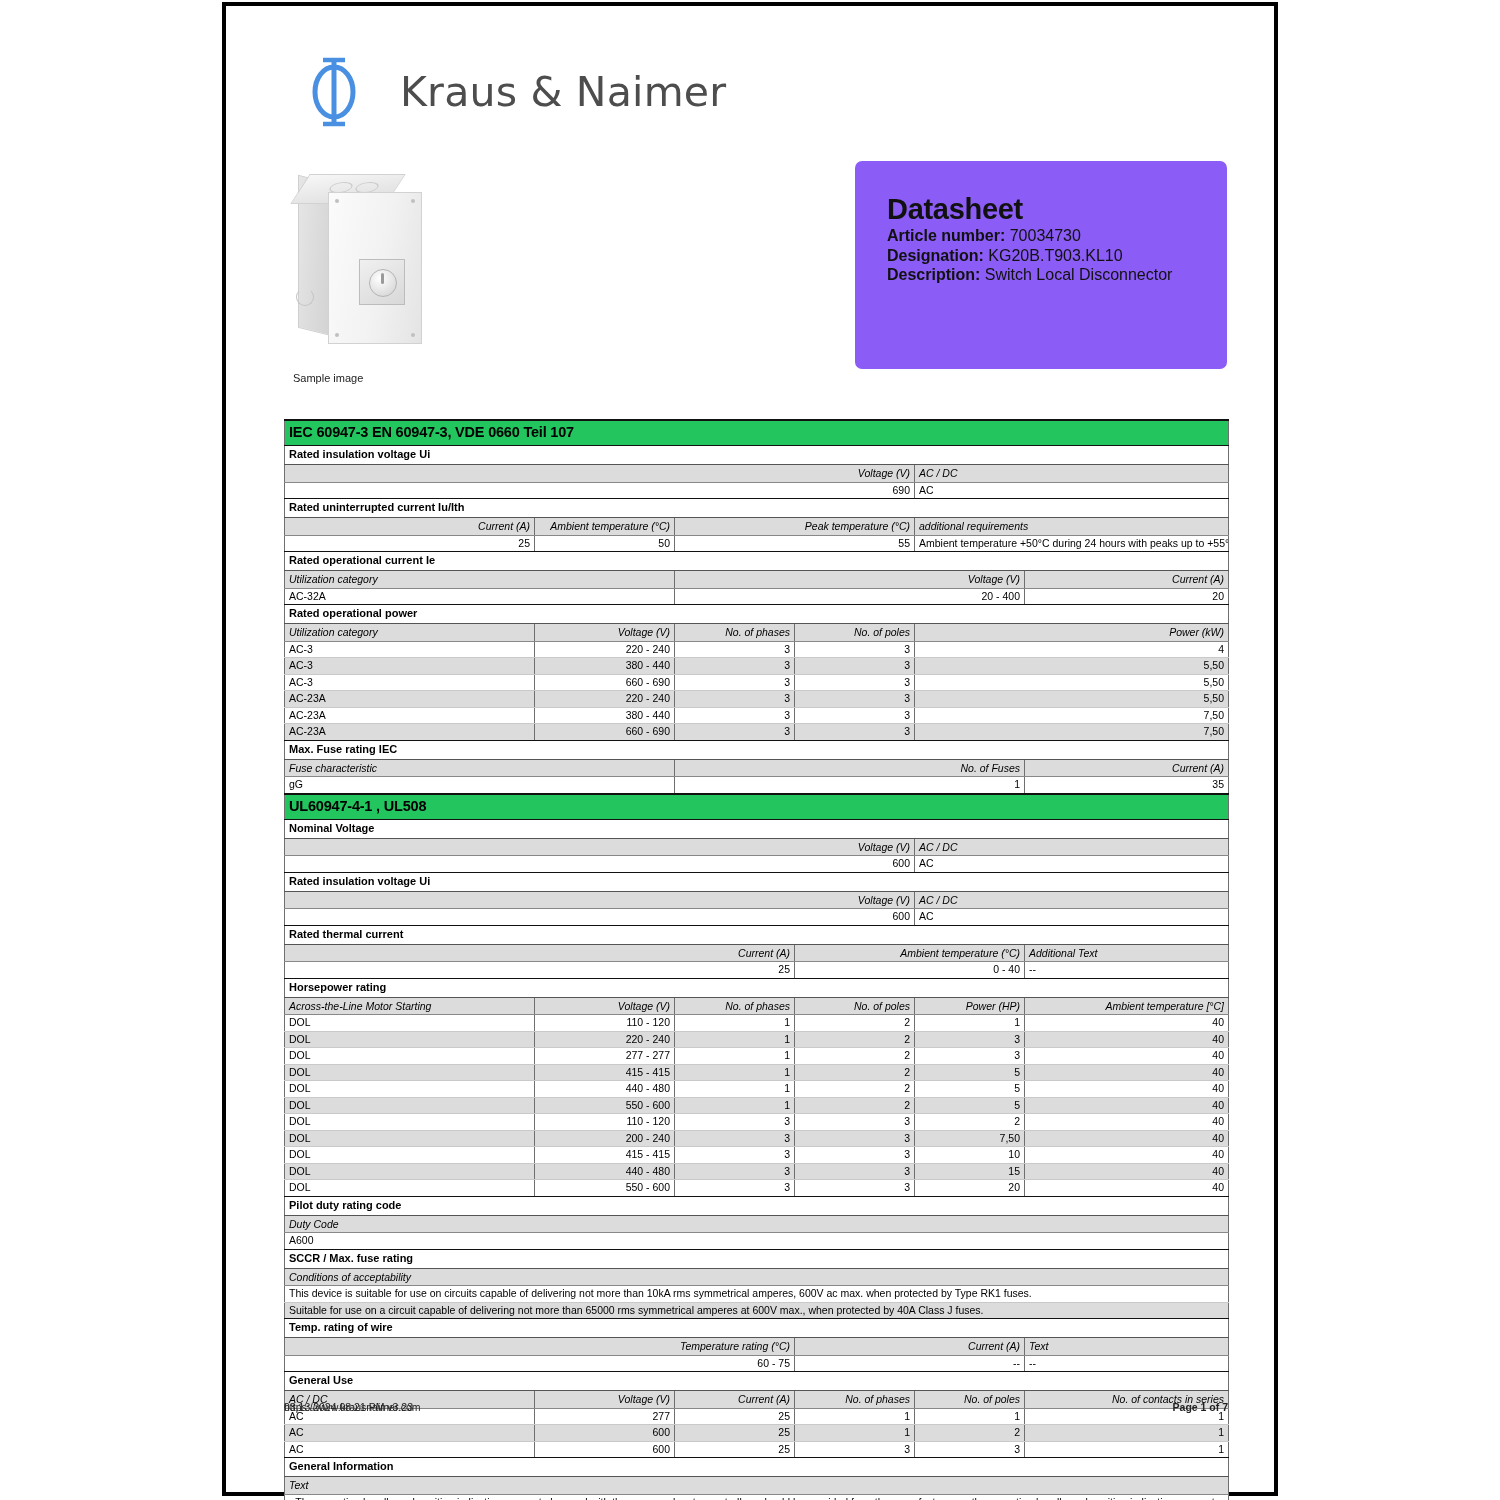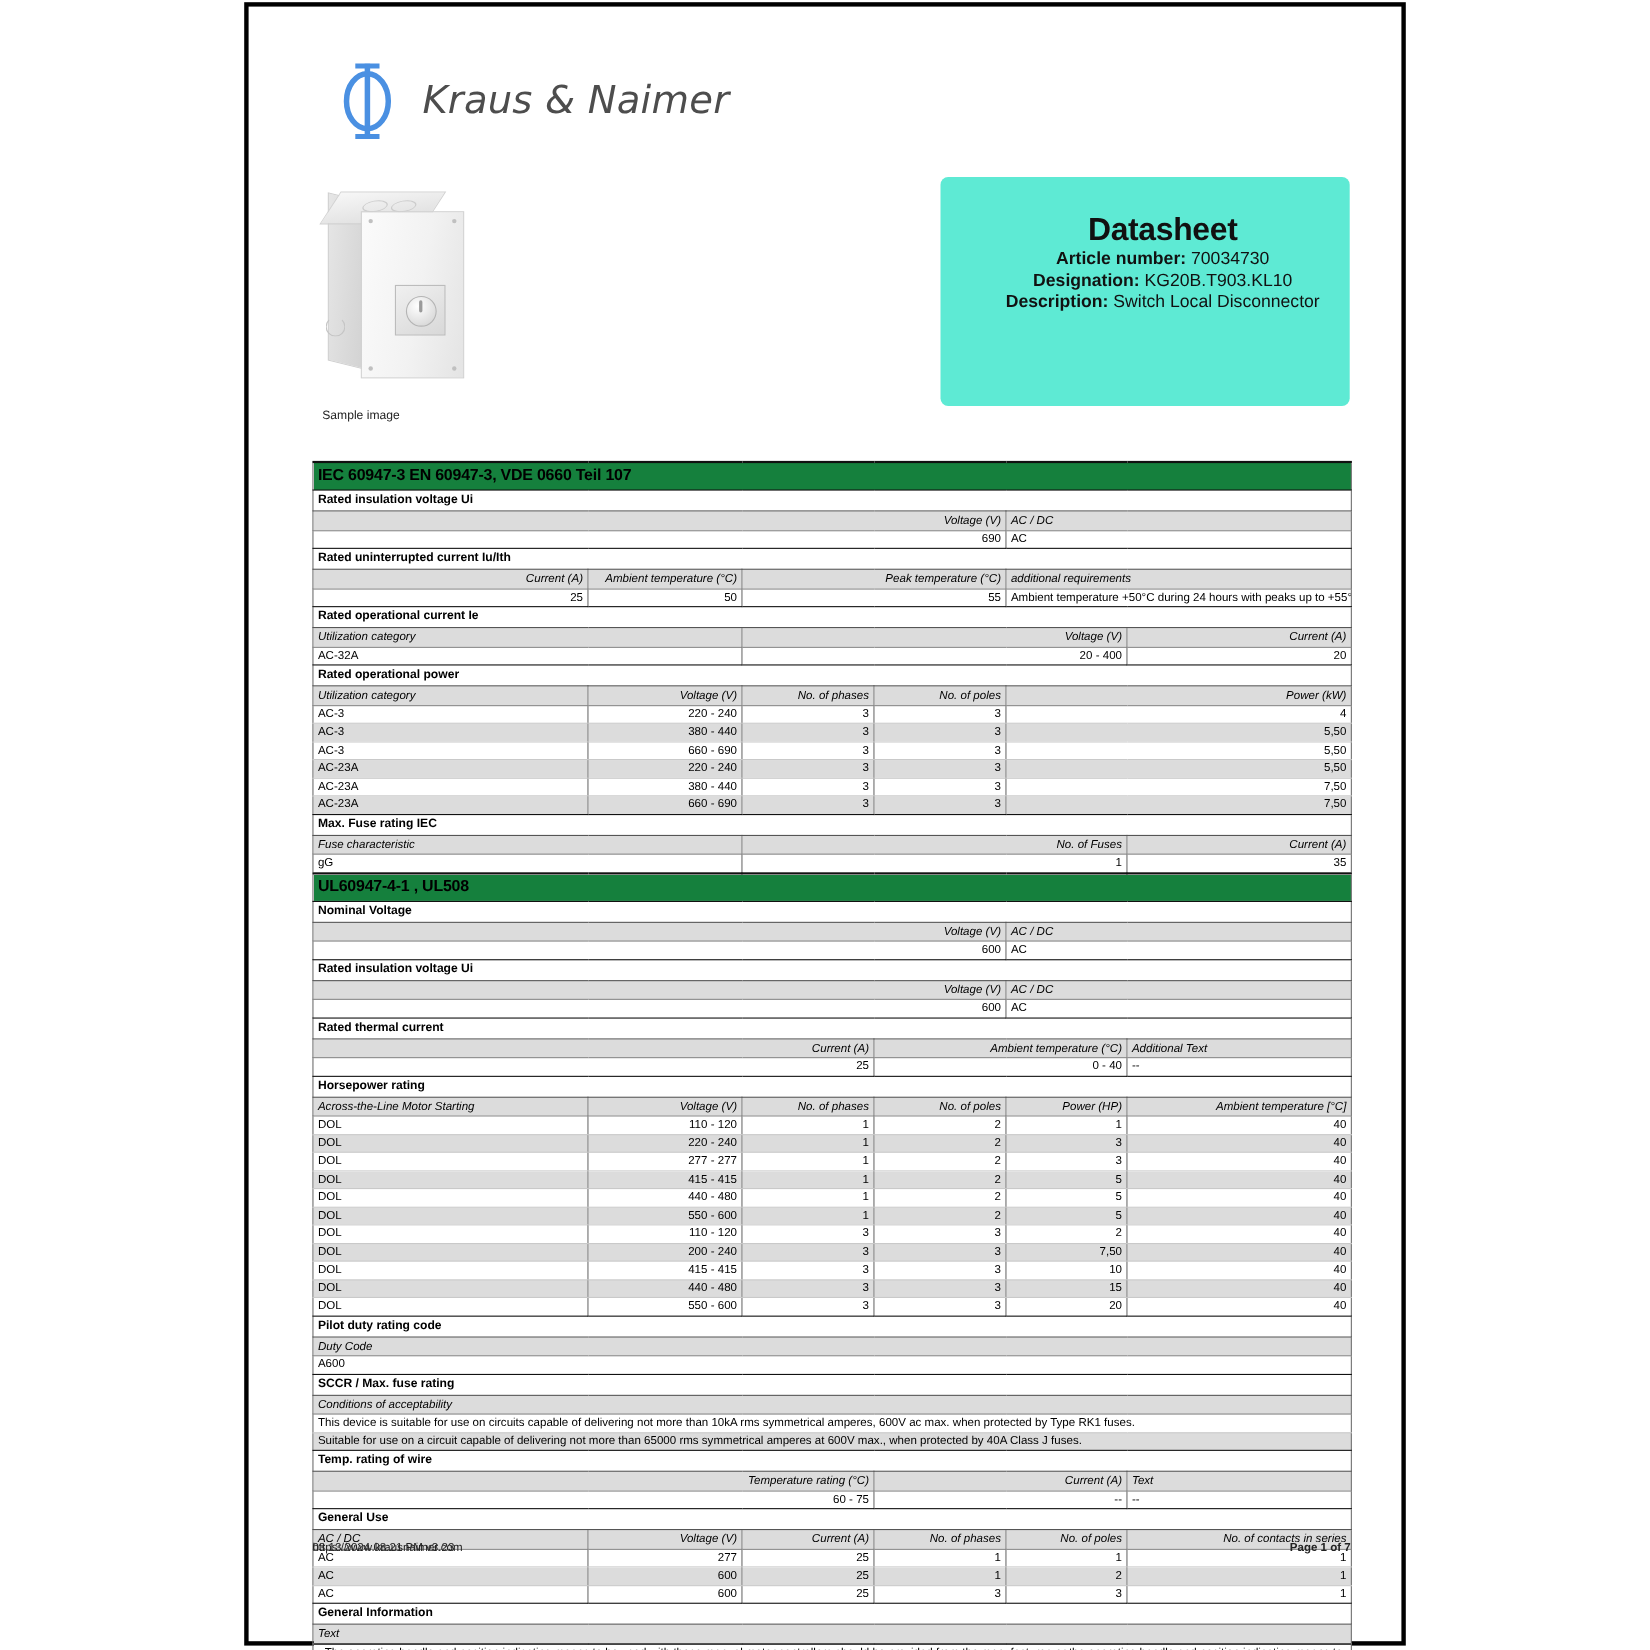--- a/index.html
+++ b/index.html
@@ -15,33 +15,32 @@
     border:4px solid #000000;
     background:#ffffff;
     box-sizing:border-box;
   }
   .sheet{position:relative;width:100%;height:100%;}
 
   
   .brand{position:absolute;left:78px;top:50px;display:flex;align-items:center;}
   .brand-logo{width:60px;height:72px;flex:0 0 auto;}
   .brand-name{
-    font-size:35px;color:#4d4d4d;margin-left:20px;letter-spacing:.2px;
-    font-family:"DejaVu Sans","Liberation Sans",sans-serif;font-weight:400;font-style:italic;
+    font-size:41px;color:#4d4d4d;margin-left:36px;letter-spacing:.2px;
+    font-family:"DejaVu Sans","Liberation Sans",sans-serif;font-weight:400;
   }
 
   .product{position:absolute;left:62px;top:160px;width:200px;}
   .product-img{width:200px;height:185px;position:relative;}
   .sample-caption{font-size:11px;color:#222;margin-top:21px;margin-left:5px;}
 
   .infobox{
     position:absolute;left:629px;top:155px;width:372px;height:208px;
-    background:#5eead4;border-radius:7px;box-sizing:border-box;
+    background:#8b5cf6;border-radius:7px;box-sizing:border-box;
     padding:32px 0 0 32px;
-    text-align:center;
   }
   .infobox-title{font-size:29px;font-weight:bold;color:#111;letter-spacing:-.3px;}
   .infoline{font-size:16px;color:#111;margin-top:0;line-height:19.5px;}
   .infoline:first-of-type{margin-top:22px;}
   .infoline b{font-weight:bold;}
 
   
   .tables{position:absolute;left:58px;top:413px;width:944px;}
   table.dt{border-collapse:collapse;width:100%;table-layout:fixed;
            font-size:10.5px;color:#000;}
@@ -49,21 +48,21 @@
     padding:1px 4px 2px 4px;
     border-left:1px solid #6f6f6f;
     border-right:1px solid #6f6f6f;
     line-height:12.5px;
     white-space:nowrap;overflow:hidden;
     vertical-align:top;
   }
   tr.maintitle td{
     font-size:14.5px;font-weight:bold;letter-spacing:-.2px;
     border-top:2.5px solid #111;border-bottom:1.5px solid #111;
-    padding:3px 4px 4px 4px;line-height:17px;background:#15803d;
+    padding:3px 4px 4px 4px;line-height:17px;background:#22c55e;
   }
   tr.section td{
     font-size:11px;font-weight:bold;background:#fff;
     border-top:1.5px solid #111;border-bottom:1px solid #555;
     padding:2px 4px 3px 4px;line-height:13px;
   }
   tr.colhead td{
     font-style:italic;background:#dcdcdc;
     border-top:1px solid #888;border-bottom:1px solid #888;
     padding:2px 4px 2px 4px;

